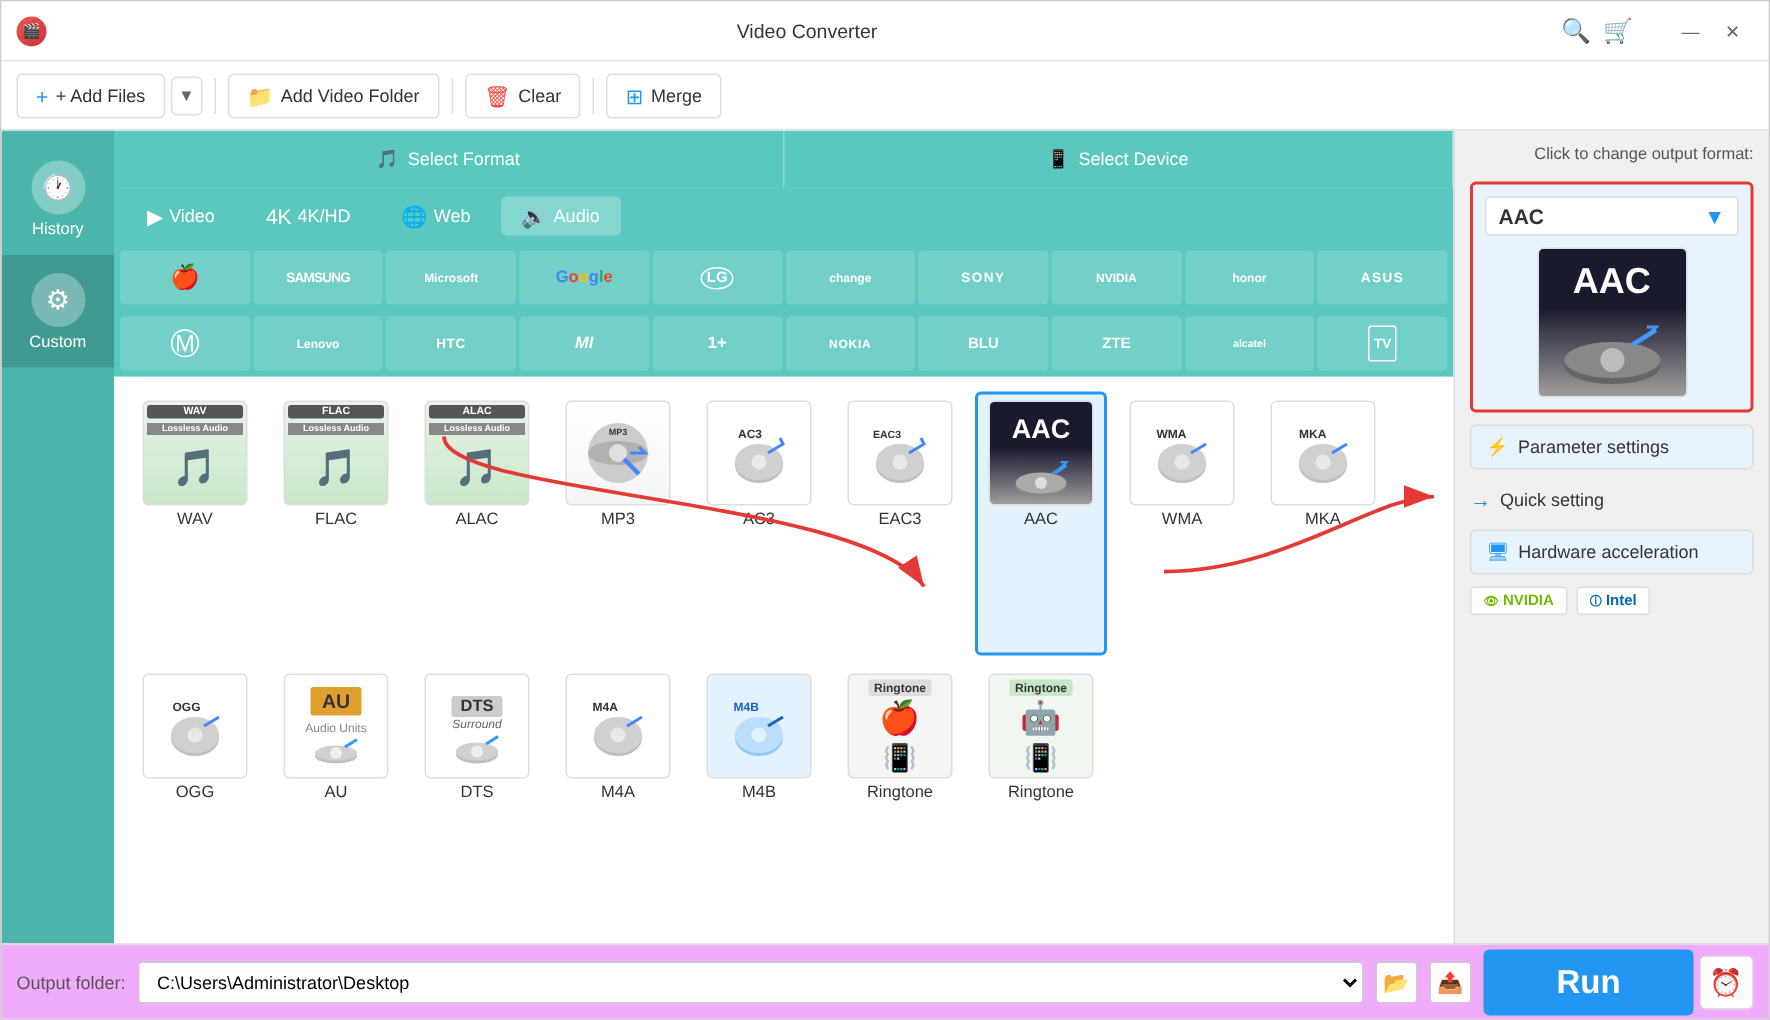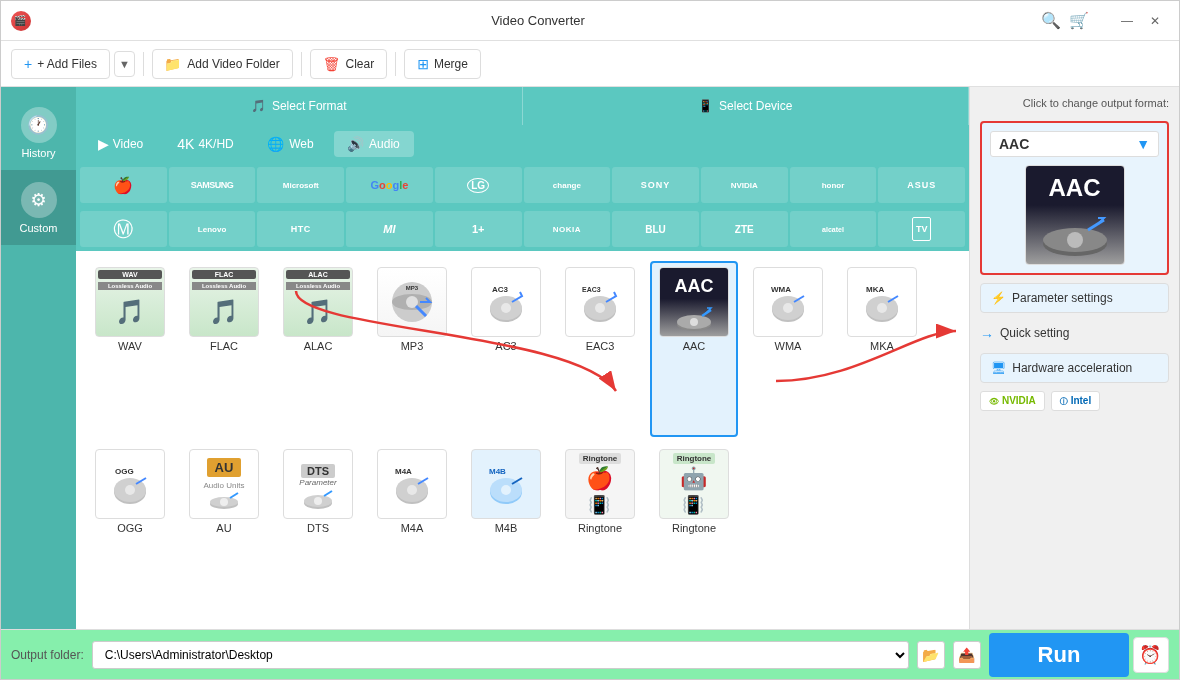--- a/index.html
+++ b/index.html
@@ -94,21 +94,21 @@
     .speed-slider::-webkit-slider-thumb { -webkit-appearance: none; width: 12px; height: 12px; border-radius: 50%; background: #fff; border: 2px solid #9e9e9e; cursor: pointer; }
     .speed-label { font-size: 10px; color: #888; margin-top: 4px; }
     
     .hw-accel-btn { display: flex; align-items: center; gap: 6px; padding: 7px 10px; border: 1px solid #ddd; border-radius: 4px; background: #e8f4fd; cursor: pointer; font-size: 12px; color: #333; width: 100%; }
     .gpu-badges { display: flex; gap: 6px; }
     .gpu-badge { padding: 3px 8px; border: 1px solid #ddd; border-radius: 3px; font-size: 10px; font-weight: bold; background: #fff; }
     .gpu-badge.nvidia { color: #76b900; }
     .gpu-badge.intel { color: #0068b5; }
     
     
-    .bottom-bar { height: 50px; background: #86efac; border-top: 1px solid #ddd; display: flex; align-items: center; padding: 0 10px; gap: 8px; }
+    .bottom-bar { height: 50px; background: #f0abfc; border-top: 1px solid #ddd; display: flex; align-items: center; padding: 0 10px; gap: 8px; }
     .output-label { font-size: 12px; color: #555; white-space: nowrap; }
     .output-path-select { flex: 1; height: 28px; border: 1px solid #ccc; border-radius: 3px; padding: 0 8px; font-size: 12px; background: white; }
     .output-folder-btn { width: 28px; height: 28px; display: flex; align-items: center; justify-content: center; border: 1px solid #ccc; border-radius: 3px; cursor: pointer; background: white; font-size: 14px; color: #555; }
     .output-export-btn { width: 28px; height: 28px; display: flex; align-items: center; justify-content: center; border: 1px solid #ccc; border-radius: 3px; cursor: pointer; background: white; font-size: 14px; color: #555; }
     .run-btn-area { display: flex; align-items: center; gap: 4px; }
     .run-btn { width: 140px; height: 44px; background: #2196F3; color: white; border: none; border-radius: 4px; font-size: 22px; font-weight: bold; cursor: pointer; }
     .alarm-btn { width: 36px; height: 36px; display: flex; align-items: center; justify-content: center; border: 1px solid #ddd; border-radius: 4px; cursor: pointer; background: #fff; font-size: 18px; }
     
     
     .arrow-overlay { position: absolute; top: 0; left: 0; width: 100%; height: 100%; pointer-events: none; }
@@ -422,21 +422,21 @@
                 <ellipse cx="18" cy="12" rx="4" ry="4" fill="#eee"></ellipse>
                 <path d="M 24 8 L 32 3" stroke="#3399ff" stroke-width="2"></path>
               </svg>
             </div>
             <span class="format-label">AU</span>
           </div>
 
           <div class="format-item">
             <div class="format-thumb" style="background:white;flex-direction:column;">
               <div style="font-size:11px;font-weight:bold;color:#333;background:#ccc;padding:1px 6px;border-radius:2px;margin-top:6px;">DTS</div>
-              <div style="font-size:8px;color:#666;font-style:italic;">Parameter</div>
+              <div style="font-size:8px;color:#666;font-style:italic;">Surround</div>
               <svg width="36" height="24" viewBox="0 0 36 24">
                 <ellipse cx="18" cy="16" rx="14" ry="6" fill="#c0c0c0"></ellipse>
                 <ellipse cx="18" cy="14" rx="14" ry="6" fill="#d0d0d0"></ellipse>
                 <ellipse cx="18" cy="14" rx="4" ry="4" fill="#eee"></ellipse>
                 <path d="M 24 9 L 32 4" stroke="#3399ff" stroke-width="2"></path>
               </svg>
             </div>
             <span class="format-label">DTS</span>
           </div>
 

